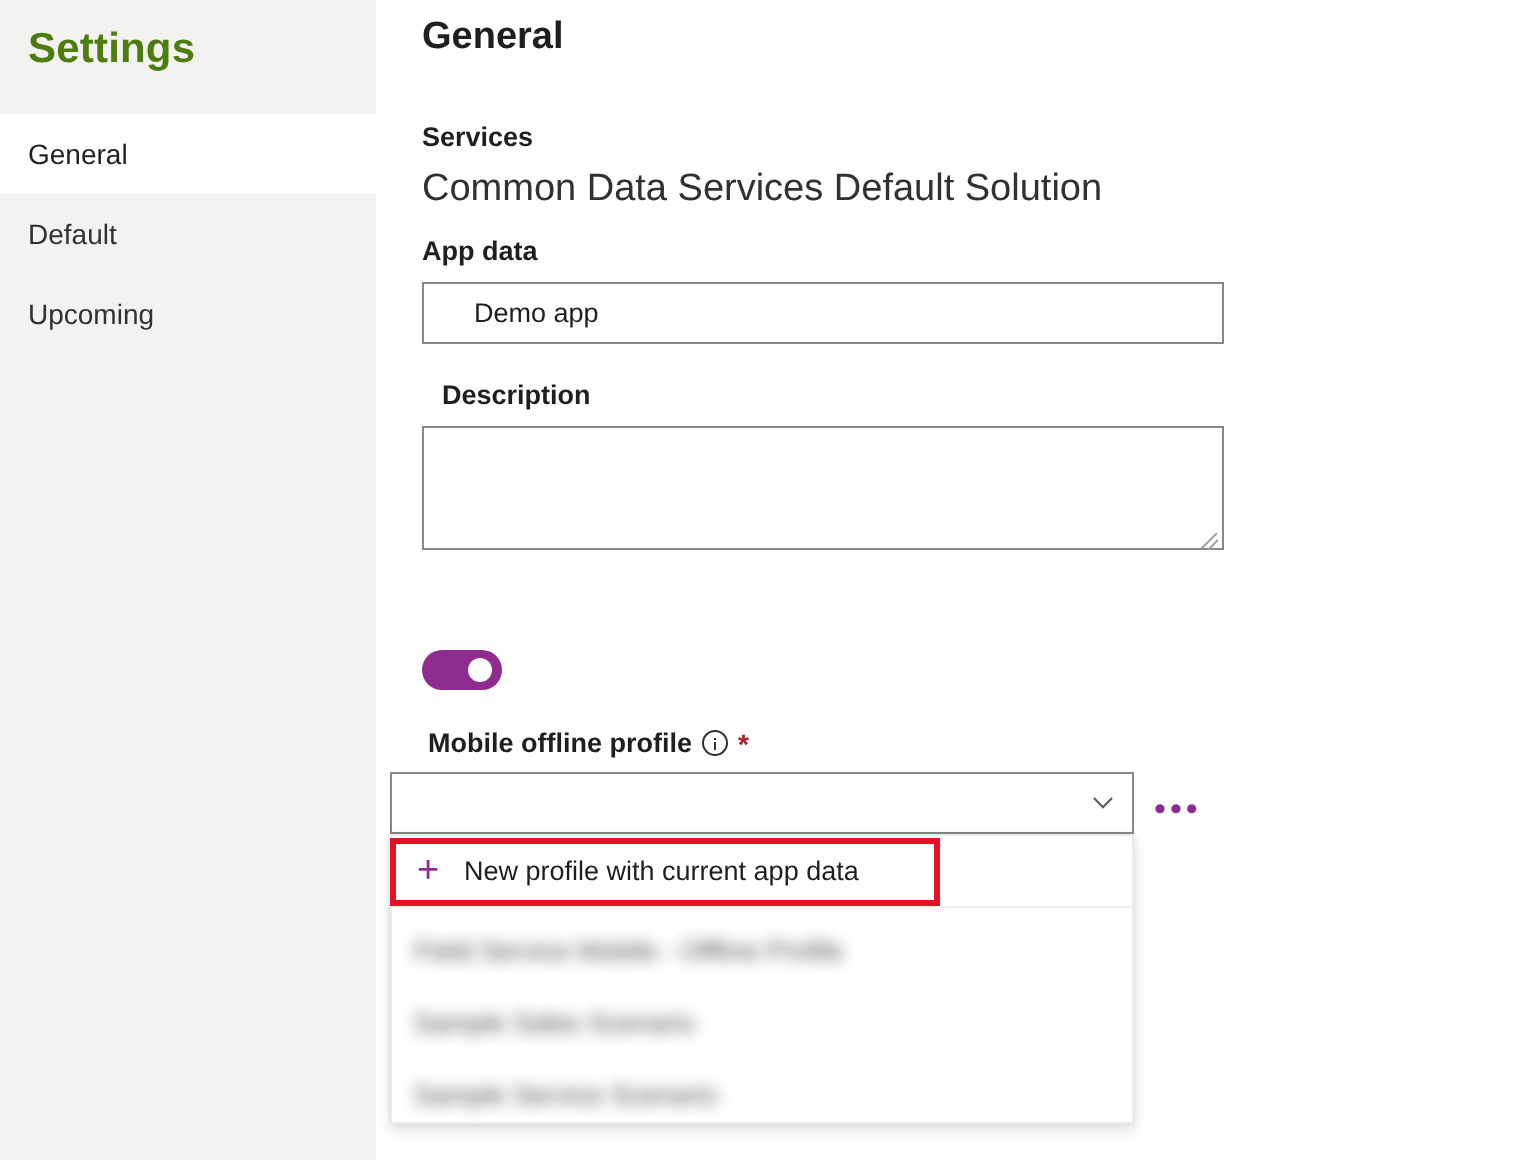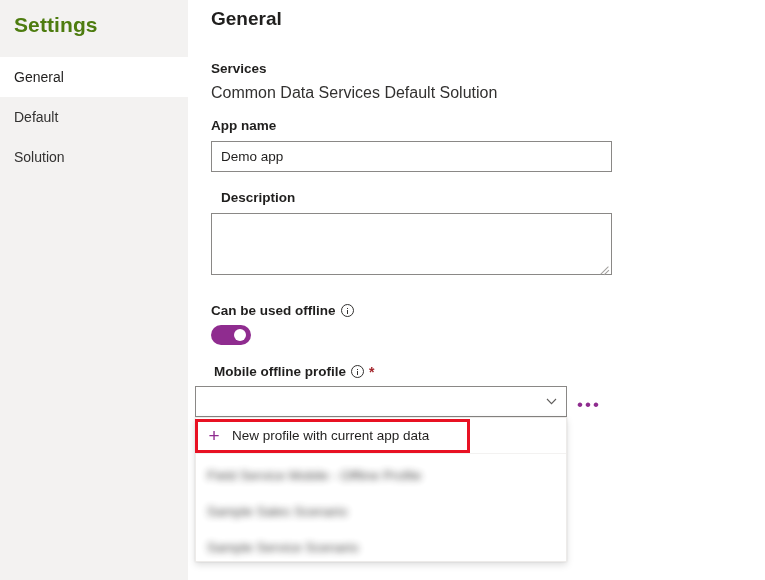--- a/index.html
+++ b/index.html
@@ -73,36 +73,36 @@
   }
 
   .field-label {
     font-size: 13.5px;
     font-weight: 600;
     color: #201f1e;
     position: absolute;
     white-space: nowrap;
   }
   .static-value {
-    font-size: 16px;
+    font-size: 19px;
     font-weight: 400;
     color: #323130;
     position: absolute;
     white-space: nowrap;
   }
 
   .txt-input {
     position: absolute;
     box-sizing: border-box;
     border: 1px solid #8a8886;
     background: #ffffff;
     font-family: "Liberation Sans", sans-serif;
     font-size: 13.5px;
     color: #201f1e;
-    padding: 0 9px;
+    padding: 0 25px;
     outline: none;
   }
   .txt-area {
     position: absolute;
     box-sizing: border-box;
     border: 1px solid #8a8886;
     background: #ffffff;
     font-family: "Liberation Sans", sans-serif;
     font-size: 13.5px;
     color: #201f1e;
@@ -276,42 +276,39 @@
     <div class="sidebar-title">Settings</div>
 
     <div class="sidebar-nav">
       <div class="sidebar-item selected">
         <span class="sidebar-item-label">General</span>
       </div>
       <div class="sidebar-item">
         <span class="sidebar-item-label">Default</span>
       </div>
       <div class="sidebar-item">
-        <span class="sidebar-item-label">Solution</span>
+        <span class="sidebar-item-label">Upcoming</span>
       </div>
     </div>
   </div>
 
   <div class="main">
 
     <div class="page-title">General</div>
 
     <div class="field-label" style="left:23px; top:61px;">Services</div>
     <div class="static-value" style="left:23px; top:84px;">Common Data Services Default Solution</div>
 
-    <div class="field-label" style="left:23px; top:118px;">App name</div>
+    <div class="field-label" style="left:23px; top:118px;">App data</div>
     <input class="txt-input" style="left: 23px; top: 141px; width: 401px; height: 31px;" value="Demo app">
 
     <div class="field-label" style="left:23px; top:190px;padding-left:10px;">Description</div>
     <textarea class="txt-area" style="left: 23px; top: 213px; width: 401px; height: 62px;" placeholder=""></textarea>
     <div class="resize-grip" style="left:411px; top:263px;"></div>
 
-    <div class="field-label" style="left:23px; top:303px;">
-      <span>Can be used offline</span><span class="info-icon"></span>
-    </div>
     <div class="toggle" style="left:23px; top:325px;">
       <div class="toggle-knob"></div>
     </div>
 
     <div class="field-label" style="left:26px; top:364px;">
       <span>Mobile offline profile</span><span class="info-icon"></span><span class="req-star">*</span>
     </div>
 
     <div class="combo" style="left:7px; top:386px; width:372px; height:31px;">
       <span class="combo-value"></span>

